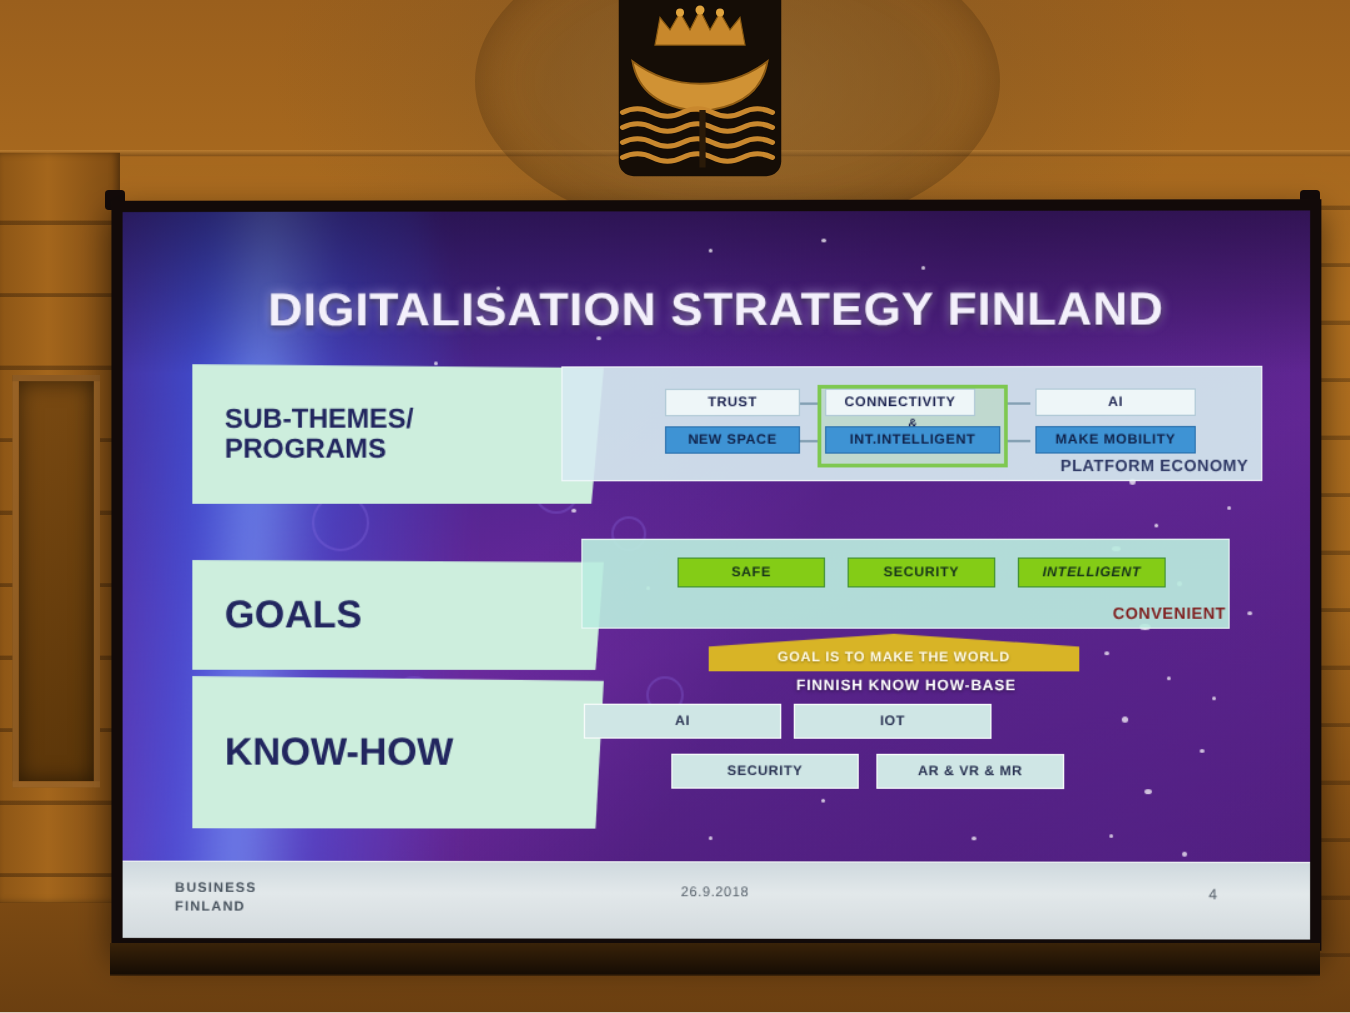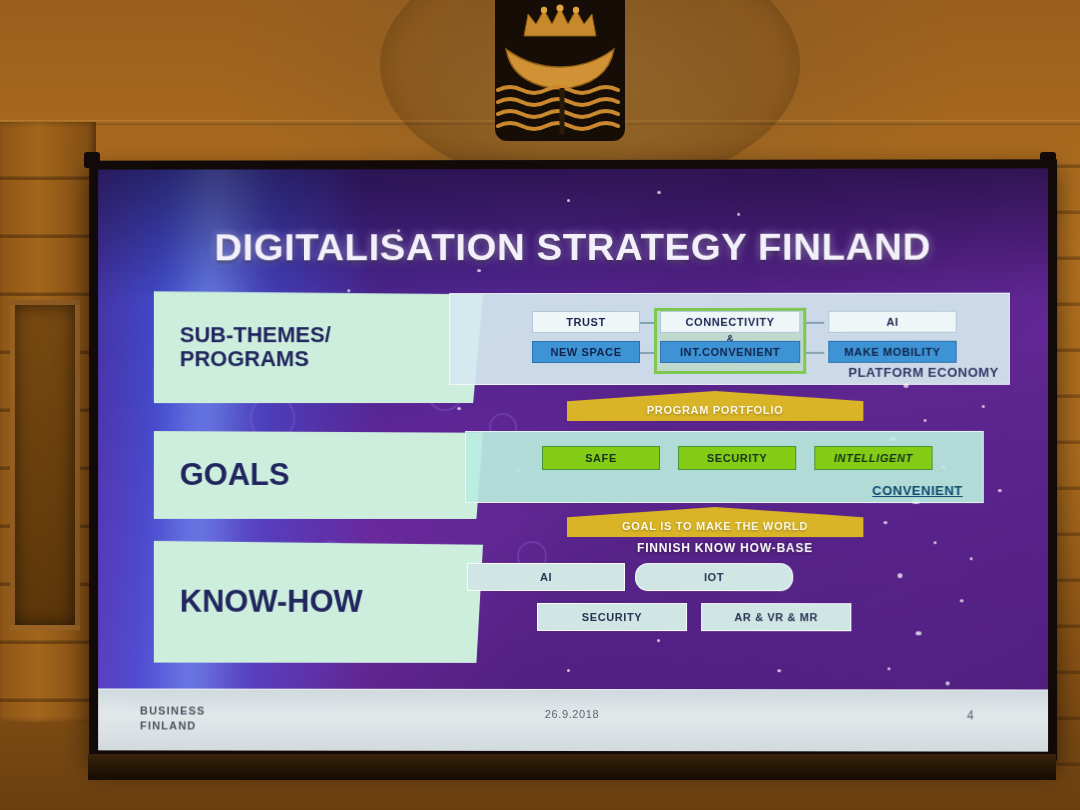--- a/index.html
+++ b/index.html
@@ -147,21 +147,21 @@
     font-weight: 700;
     display: flex; align-items: center;
     padding-left: 26px;
     box-shadow: 0 3px 10px rgba(0,0,0,.35);
   }
   #label-subthemes {
     top: 0; width: 330px; height: 112px; font-size: 22px; line-height: 1.08;
     clip-path: polygon(0 0, 100% 3%, 97% 100%, 0 100%);
   }
   #label-goals {
-    top: 0; width: 330px; height: 88px; font-size: 31px;
+    top: 17px; width: 330px; height: 88px; font-size: 31px;
     clip-path: polygon(0 0, 100% 2%, 98% 100%, 0 100%);
   }
   #label-knowhow {
     top: 0; width: 330px; height: 122px; font-size: 31px;
     clip-path: polygon(0 0, 100% 3%, 98% 100%, 0 100%);
   }
   .row-label-text { display: block; }
 
   
   .panel {
@@ -205,22 +205,22 @@
   }
 
   
   .goal-cell {
     position: absolute; top: 14px; height: 24px;
     display: flex; align-items: center; justify-content: center;
     background: #84cc16; border: 1px solid rgba(60,140,55,.9);
     font-size: 11px; font-weight: 700; letter-spacing: .6px; color: #16321a;
   }
   #goal-convenient {
-    position: absolute; right: 20px; bottom: 4px;
-    font-size: 13px; font-weight: 700; letter-spacing: .5px; color: #0c4a6e; text-decoration: underline;
+    position: absolute; right: 2px; bottom: 4px;
+    font-size: 13px; font-weight: 700; letter-spacing: .5px; color: #7f1d1d;
   }
 
   
   .chevron {
     position: absolute;
     background: #d8b426;
     display: flex; align-items: flex-end; justify-content: center;
     padding-bottom: 5px;
     font-size: 11px; font-weight: 700; letter-spacing: .7px;
     color: #fffbe8;
@@ -361,31 +361,30 @@
 
           <span class="st-connector" style="left:186px;top:28px;width:20px;"></span>
           <span class="st-connector" style="left:186px;top:58px;width:20px;"></span>
           <span class="st-connector" style="left:354px;top:28px;width:20px;"></span>
           <span class="st-connector" style="left:354px;top:58px;width:20px;"></span>
 
           <div class="st-cell st-light" style="left:82px;top:17px;width:108px;">TRUST</div>
           <div class="st-cell st-blue" style="left:82px;top:47px;width:108px;">NEW SPACE</div>
 
           <div id="st-highlight"></div>
-          <div class="st-cell st-light" style="left:210px;top:17px;width:140px;">CONNECTIVITY</div>
+          <div class="st-cell st-light" style="left:210px;top:17px;width:120px;">CONNECTIVITY</div>
           <div id="st-amp">&amp;</div>
-          <div class="st-cell st-blue" style="left:210px;top:47px;width:140px;">INT.CONVENIENT</div>
+          <div class="st-cell st-blue" style="left:210px;top:47px;width:140px;">INT.INTELLIGENT</div>
 
           <div class="st-cell st-light" style="left:378px;top:17px;width:128px;">AI</div>
           <div class="st-cell st-blue" style="left:378px;top:47px;width:128px;">MAKE MOBILITY</div>
 
           <div id="st-platform-economy">PLATFORM ECONOMY</div>
         </div>
 
-        <div class="chevron" id="chevron-program">PROGRAM PORTFOLIO</div>
       </div>
 
       <div class="row" id="row-goals">
 
         <div class="row-label" id="label-goals">
           <span class="row-label-text">GOALS</span>
         </div>
 
         <div class="panel" id="panel-goals">
           <div class="goal-cell" style="left:76px;width:118px;">SAFE</div>
@@ -399,21 +398,21 @@
 
       <div class="row" id="row-knowhow">
 
         <div class="row-label" id="label-knowhow">
           <span class="row-label-text">KNOW-HOW</span>
         </div>
 
         <div id="knowhow-heading">FINNISH KNOW HOW-BASE</div>
 
         <div class="kh-cell" style="left:370px;top:22px;width:158px;">AI</div>
-        <div class="kh-cell" style="left:538px;top:22px;width:158px;border-radius:13px;">IOT</div>
+        <div class="kh-cell" style="left:538px;top:22px;width:158px;">IOT</div>
 
         <div class="kh-cell" style="left:440px;top:62px;width:150px;">SECURITY</div>
         <div class="kh-cell" style="left:604px;top:62px;width:150px;">AR &amp; VR &amp; MR</div>
       </div>
 
       <div id="slide-footer">
         <div id="footer-logo">
           <span class="fl-line">BUSINESS</span>
           <span class="fl-line">FINLAND</span>
         </div>

